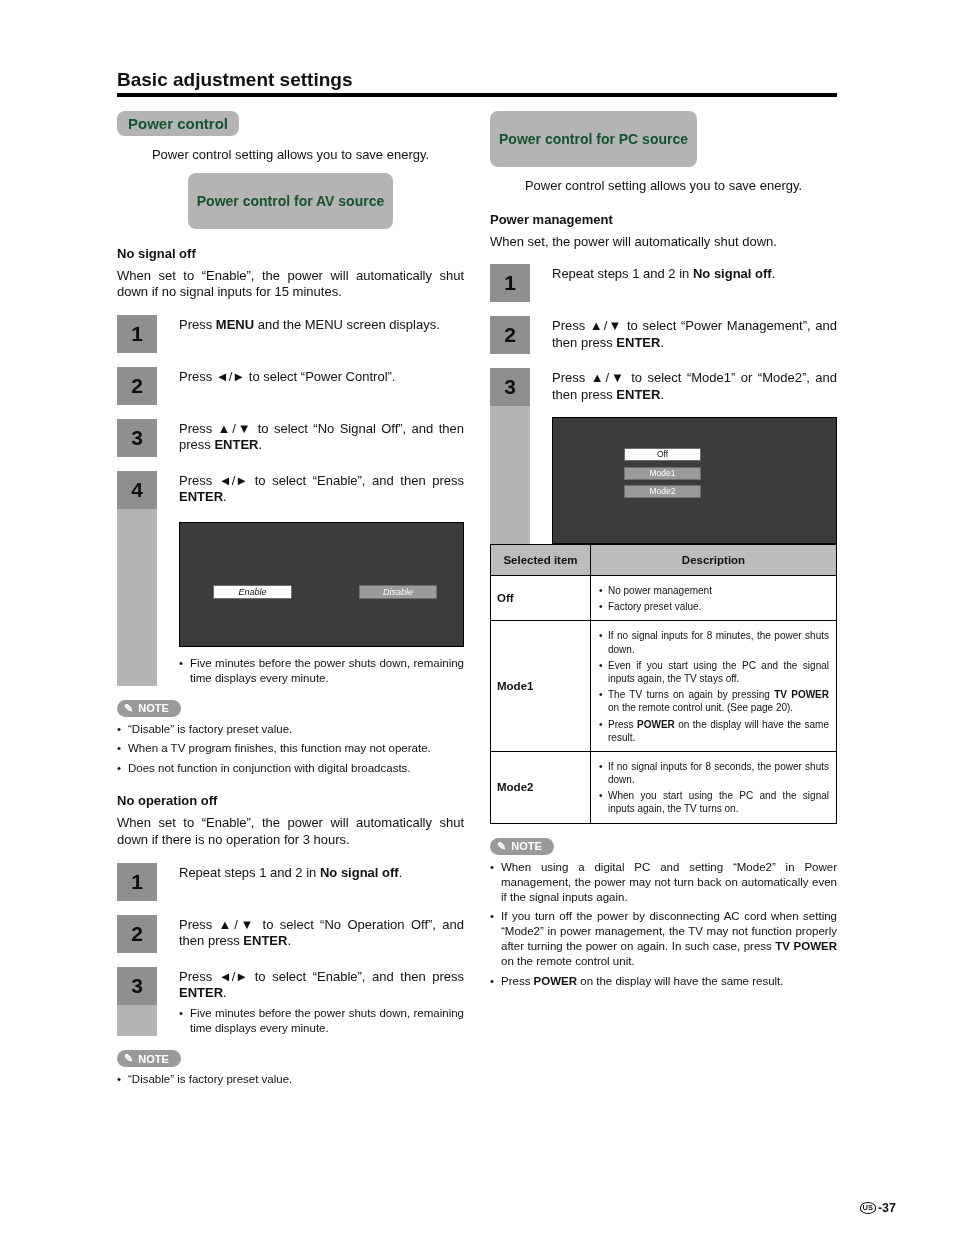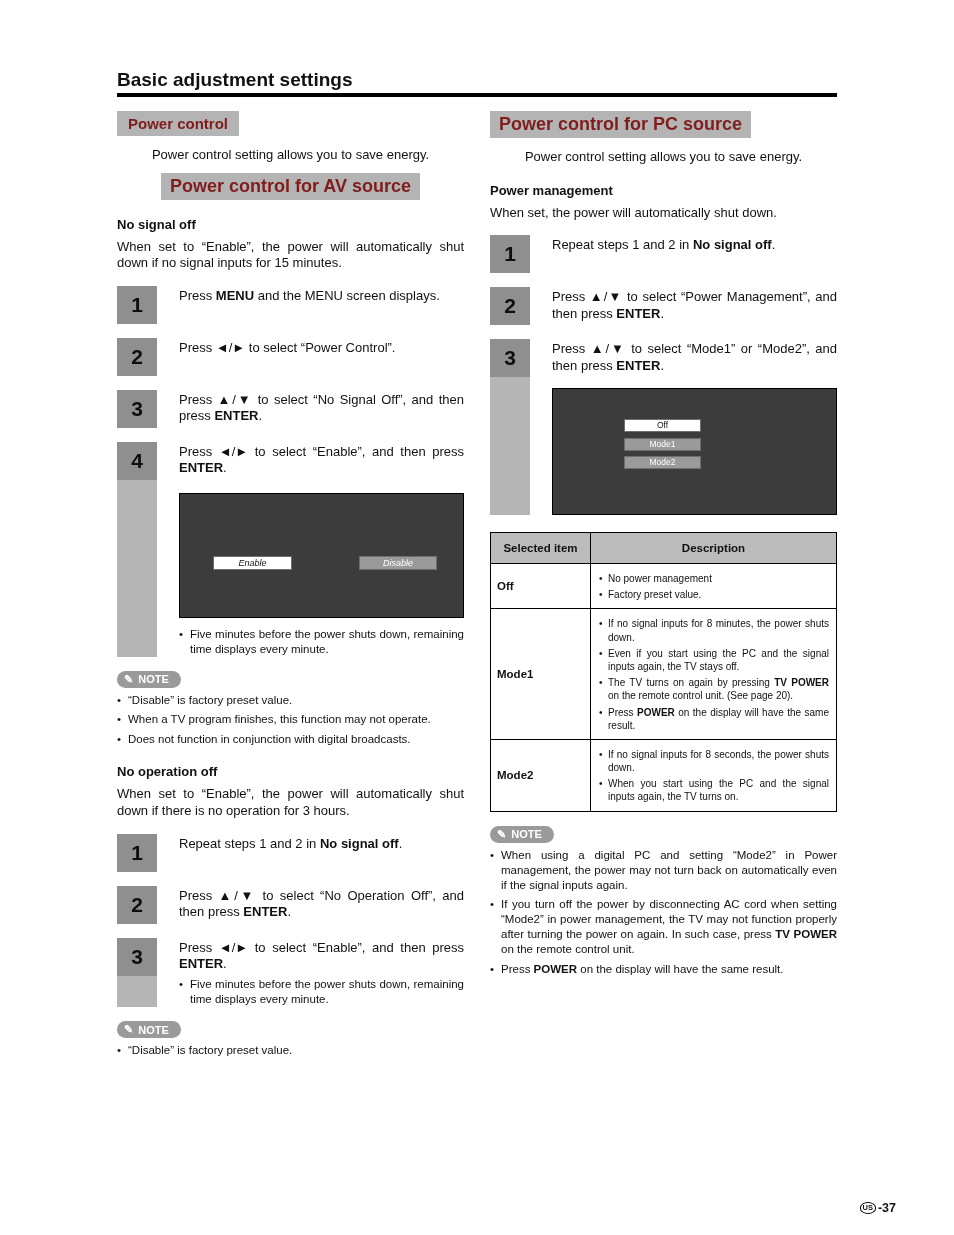--- a/index.html
+++ b/index.html
@@ -37,26 +37,26 @@
     top: 111px;
     width: 720px;
     display: flex;
     gap: 26px;
   }
   .col { width: 347px; }
 
   .badge {
     display: inline-block;
     background: var(--badge_gray, #b4b4b4);
-    color: #7f1d1d;
-    font-weight: bold;
-    border-radius: 0;
+    color: #14532d;
+    font-weight: bold;
+    border-radius: 8px;
   }
   .badge-lg { font-size: 15px; padding: 4px 11px; }
-  .badge-sm { font-size: 18px; padding: 3px 9px; }
+  .badge-sm { font-size: 14px; padding: 20px 9px; }
 
   .body-text {
     font-size: 13px;
     line-height: 1.28;
     text-align: justify;
   }
   .intro { margin-top: 11px; text-align: center; }
   .after-badge { margin-top: 9px; text-align: center; }
   .sub-heading {
     font-size: 13px;
@@ -137,21 +137,21 @@
     font-size: 11px;
     padding: 2px 12px 2px 7px;
     border-radius: 10px;
     margin-top: 14px;
   }
   .note-icon { font-size: 11px; }
 
   .pc-table {
     width: 100%;
     border-collapse: collapse;
-    margin-top: 17px;
+    margin-top: 0;
   }
   .pc-table th, .pc-table td { border: 1px solid #000; }
   .pc-table th {
     background: var(--table_header, #bcbcbc);
     font-size: 11.5px;
     font-weight: bold;
     padding: 9px 4px;
     text-align: center;
   }
   .col-item { width: 100px; }

